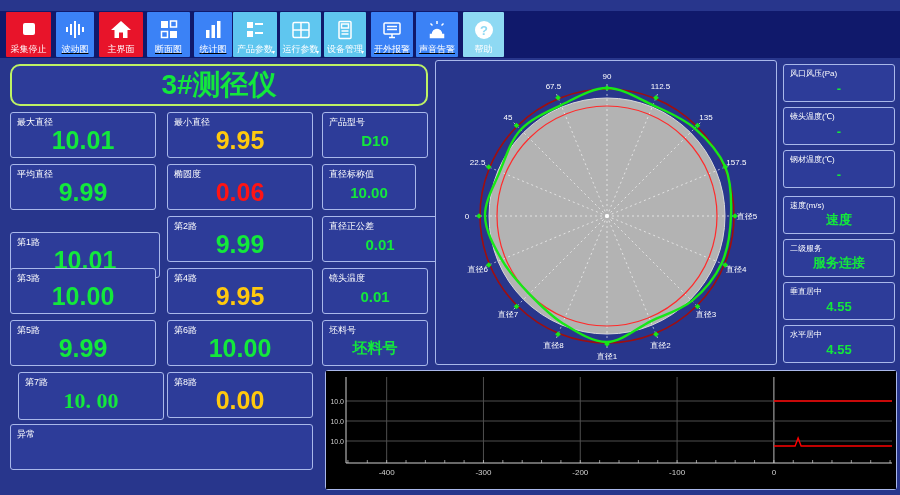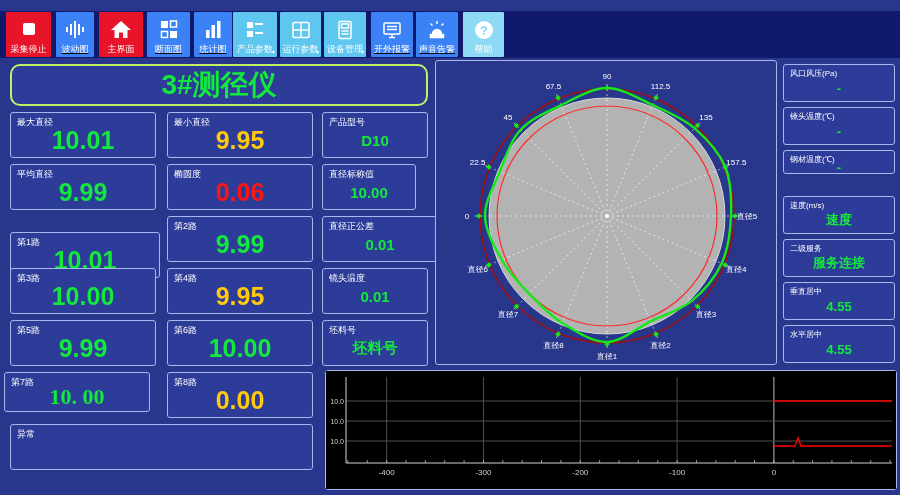--- a/index.html
+++ b/index.html
@@ -192,21 +192,21 @@
     <span class="val big green">10.01</span>
   </div>
   <div class="cell" style="left:10px;top:268px;width:146px;height:46px">
     <span class="lbl">第3路</span>
     <span class="val big green">10.00</span>
   </div>
   <div class="cell" style="left:10px;top:320px;width:146px;height:46px">
     <span class="lbl">第5路</span>
     <span class="val big green">9.99</span>
   </div>
-  <div class="cell" style="left:4px;top:372px;width:146px;height:40px">
+  <div class="cell" style="left:18px;top:372px;width:146px;height:48px">
     <span class="lbl">第7路</span>
     <span class="val big serif green" style="font-size:22px">10. 00</span>
   </div>
 
   <div class="cell" style="left:167px;top:112px;width:146px;height:46px">
     <span class="lbl">最小直径</span>
     <span class="val big yellow">9.95</span>
   </div>
   <div class="cell" style="left:167px;top:164px;width:146px;height:46px">
     <span class="lbl">椭圆度</span>
@@ -313,21 +313,21 @@
   </div>
 
   <div class="cell" style="left:783px;top:64px;width:112px;height:38px">
     <span class="lbl" style="font-size:8px">风口风压(Pa)</span>
     <span class="val side green">-</span>
   </div>
   <div class="cell" style="left:783px;top:107px;width:112px;height:38px">
     <span class="lbl" style="font-size:8px">镜头温度(℃)</span>
     <span class="val side green">-</span>
   </div>
-  <div class="cell" style="left:783px;top:150px;width:112px;height:24px">
+  <div class="cell" style="left:783px;top:150px;width:112px;height:38px">
     <span class="lbl" style="font-size:8px">钢材温度(℃)</span>
     <span class="val side green">-</span>
   </div>
   <div class="cell" style="left:783px;top:196px;width:112px;height:38px">
     <span class="lbl" style="font-size:8px">速度(m/s)</span>
     <span class="val side green">速度</span>
   </div>
   <div class="cell" style="left:783px;top:239px;width:112px;height:38px">
     <span class="lbl" style="font-size:8px">二级服务</span>
     <span class="val side green">服务连接</span>

